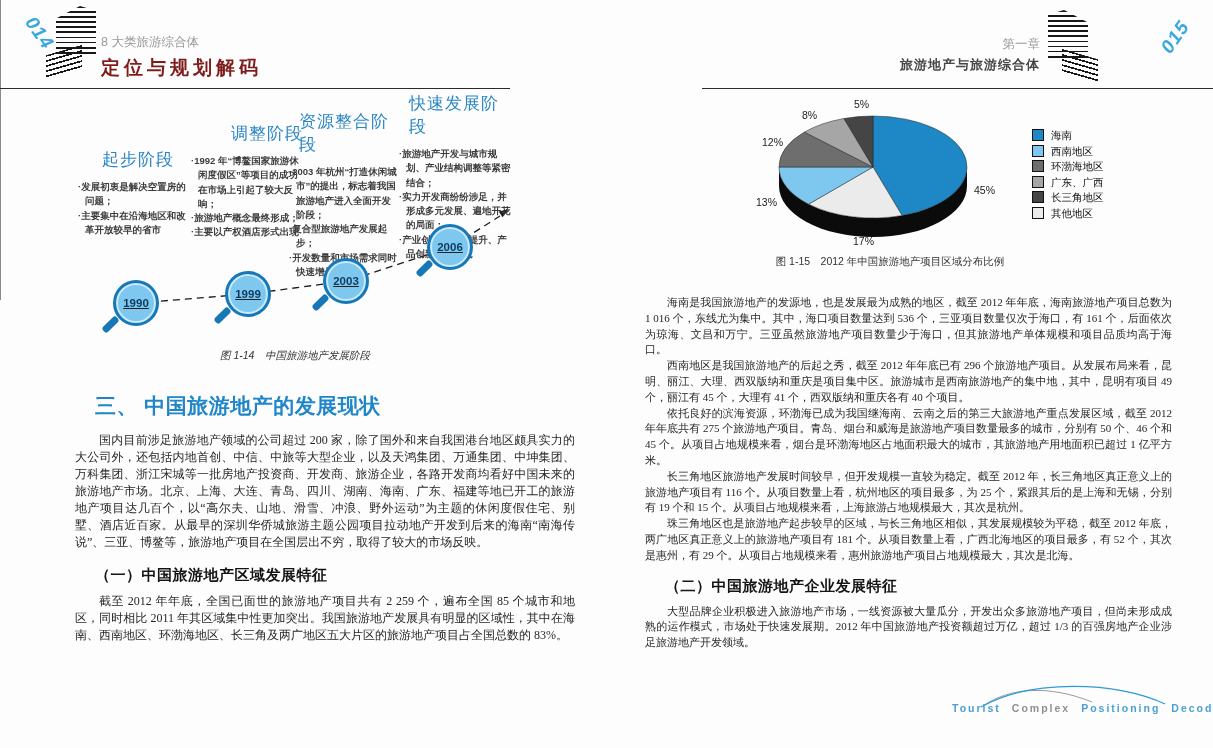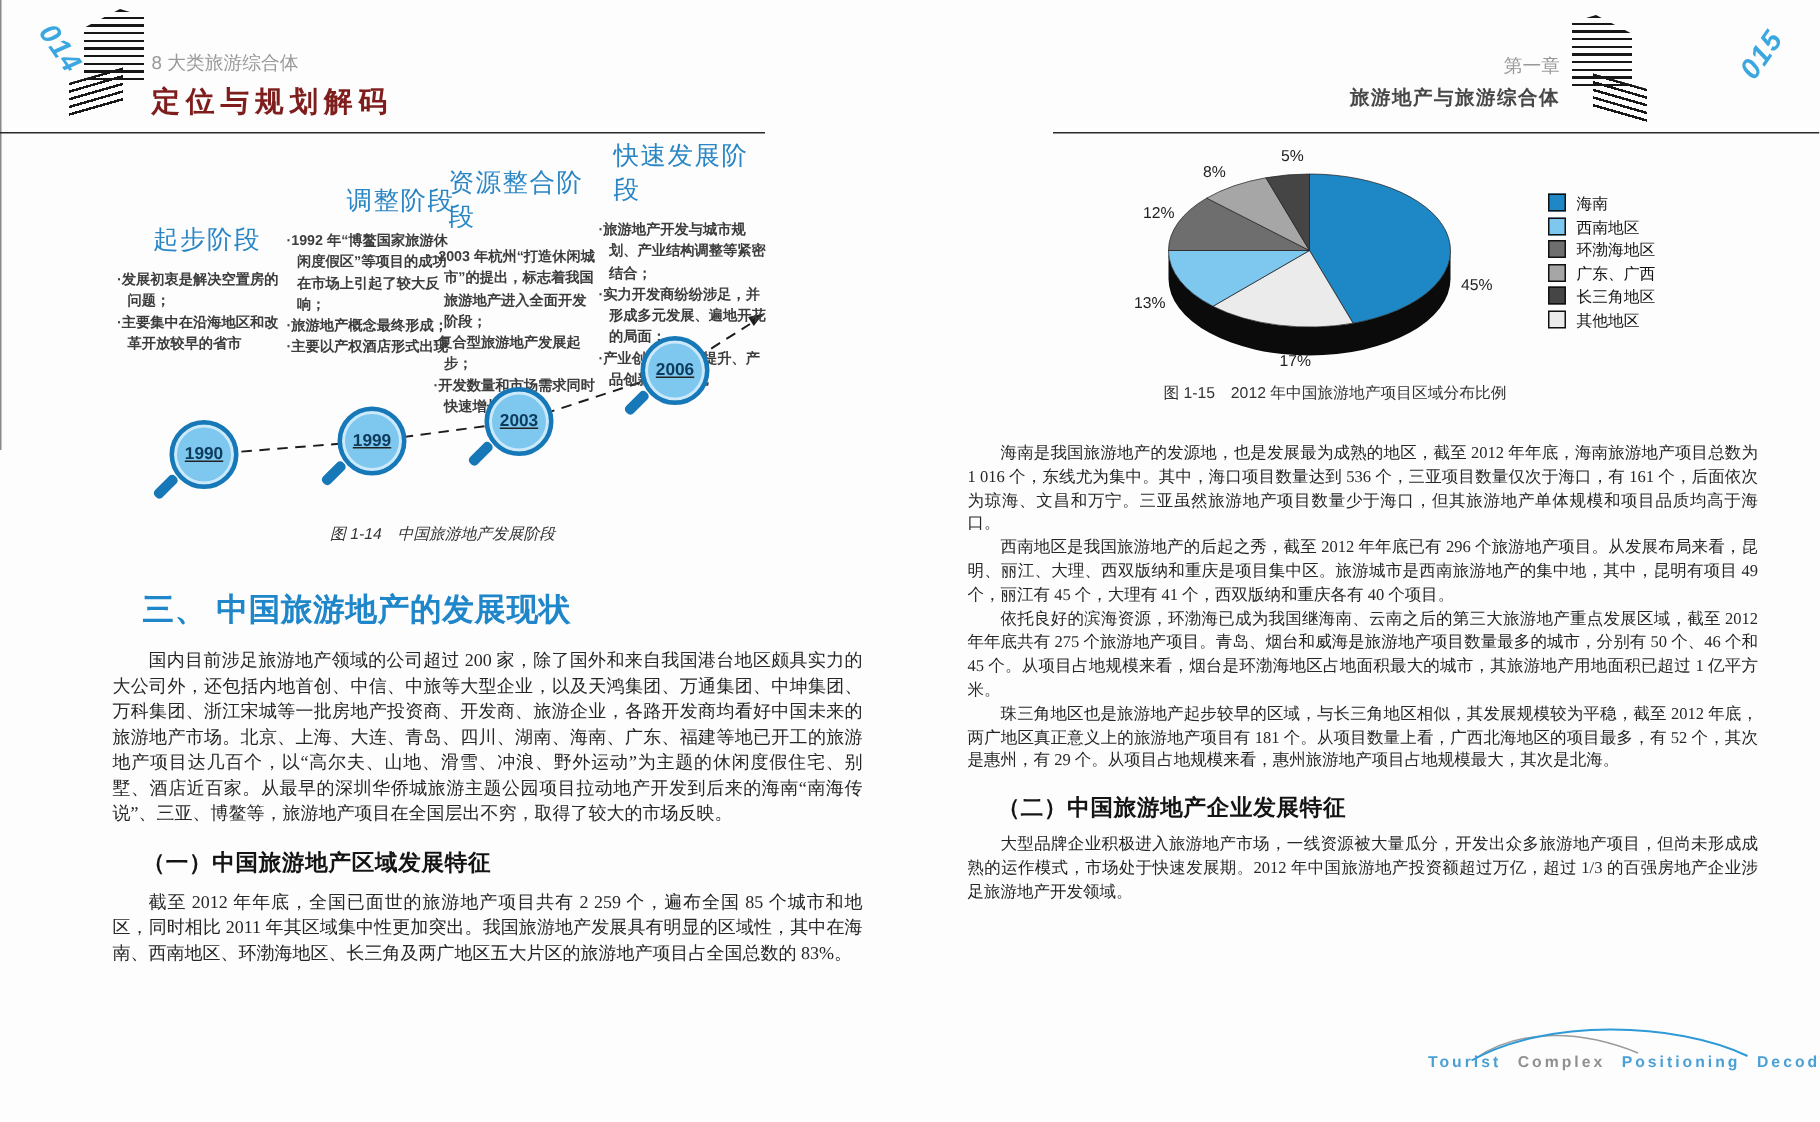--- a/index.html
+++ b/index.html
@@ -192,20 +192,21 @@
       <span class="lg-box" style="background: rgb(235, 235, 235);"></span>
       <span class="lg-label">其他地区</span>
     </div>
   </div>
 <div class="fig-caption" id="caption-2">图 1-15　2012 年中国旅游地产项目区域分布比例</div>
 
 <div id="right-text">
   <p class="body-p">海南是我国旅游地产的发源地，也是发展最为成熟的地区，截至 2012 年年底，海南旅游地产项目总数为 1 016 个，东线尤为集中。其中，海口项目数量达到 536 个，三亚项目数量仅次于海口，有 161 个，后面依次为琼海、文昌和万宁。三亚虽然旅游地产项目数量少于海口，但其旅游地产单体规模和项目品质均高于海口。</p>
   <p class="body-p">西南地区是我国旅游地产的后起之秀，截至 2012 年年底已有 296 个旅游地产项目。从发展布局来看，昆明、丽江、大理、西双版纳和重庆是项目集中区。旅游城市是西南旅游地产的集中地，其中，昆明有项目 49 个，丽江有 45 个，大理有 41 个，西双版纳和重庆各有 40 个项目。</p>
   <p class="body-p">依托良好的滨海资源，环渤海已成为我国继海南、云南之后的第三大旅游地产重点发展区域，截至 2012 年年底共有 275 个旅游地产项目。青岛、烟台和威海是旅游地产项目数量最多的城市，分别有 50 个、46 个和 45 个。从项目占地规模来看，烟台是环渤海地区占地面积最大的城市，其旅游地产用地面积已超过 1 亿平方米。</p>
+  <p class="body-p">长三角地区旅游地产发展时间较早，但开发规模一直较为稳定。截至 2012 年，长三角地区真正意义上的旅游地产项目有 116 个。从项目数量上看，杭州地区的项目最多，为 25 个，紧跟其后的是上海和无锡，分别有 19 个和 15 个。从项目占地规模来看，上海旅游占地规模最大，其次是杭州。</p>
   <p class="body-p">珠三角地区也是旅游地产起步较早的区域，与长三角地区相似，其发展规模较为平稳，截至 2012 年底，两广地区真正意义上的旅游地产项目有 181 个。从项目数量上看，广西北海地区的项目最多，有 52 个，其次是惠州，有 29 个。从项目占地规模来看，惠州旅游地产项目占地规模最大，其次是北海。</p>
   <div class="sub-title">（二）中国旅游地产企业发展特征</div>
   <p class="body-p">大型品牌企业积极进入旅游地产市场，一线资源被大量瓜分，开发出众多旅游地产项目，但尚未形成成熟的运作模式，市场处于快速发展期。2012 年中国旅游地产投资额超过万亿，超过 1/3 的百强房地产企业涉足旅游地产开发领域。</p>
 </div>
 
 <svg id="footer-svg" viewBox="0 0 240 36">
   <path d="M 48 31 C 75 12 115 10 157 27" fill="none" stroke="#9a9a9a" stroke-width="1"></path>
   <path d="M 46 32 C 95 4 182 6 230 29" fill="none" stroke="#2E9AD7" stroke-width="1.3"></path>
 </svg>
 <div id="footer-words">

